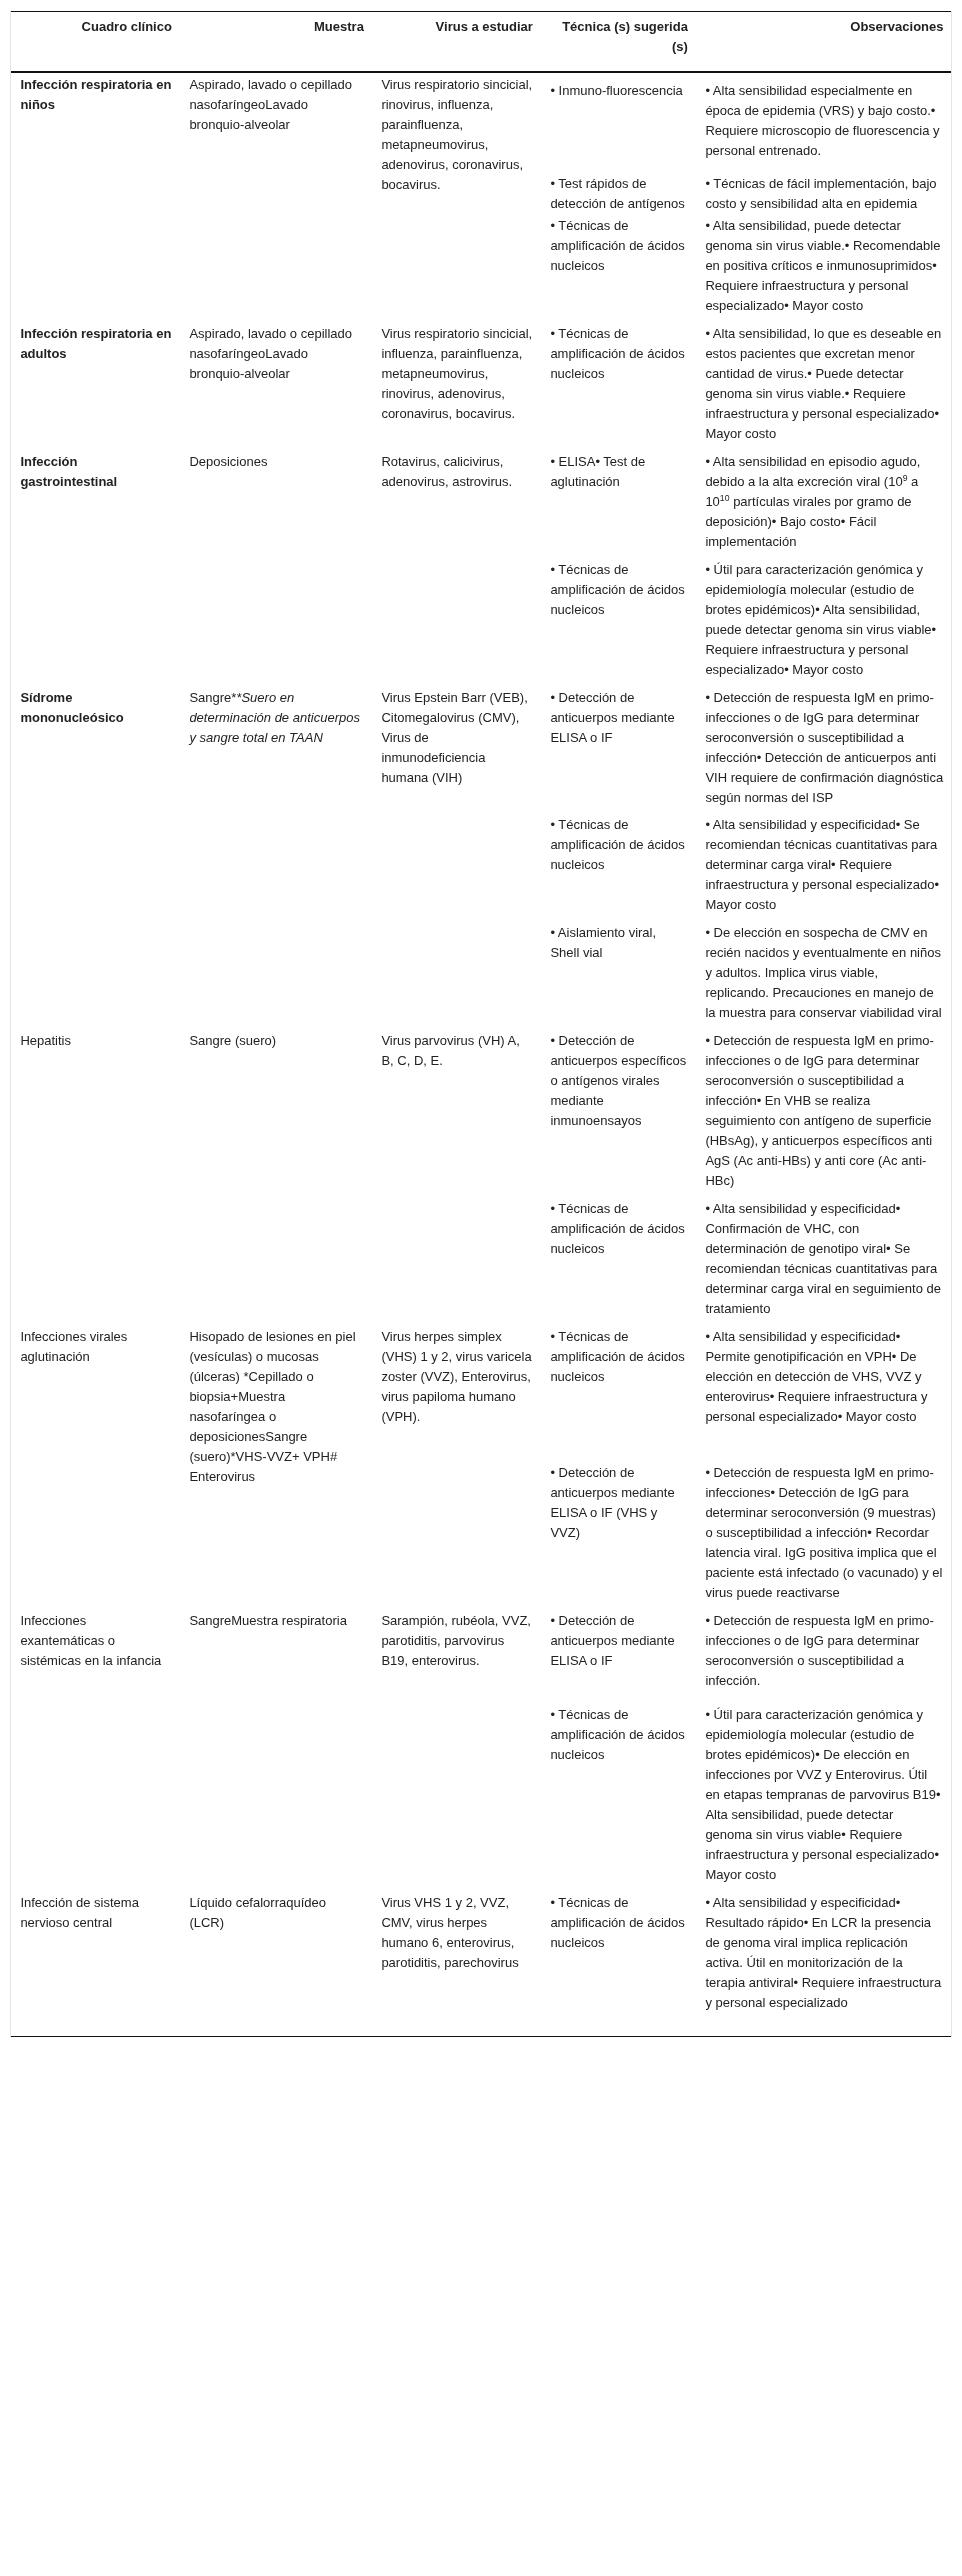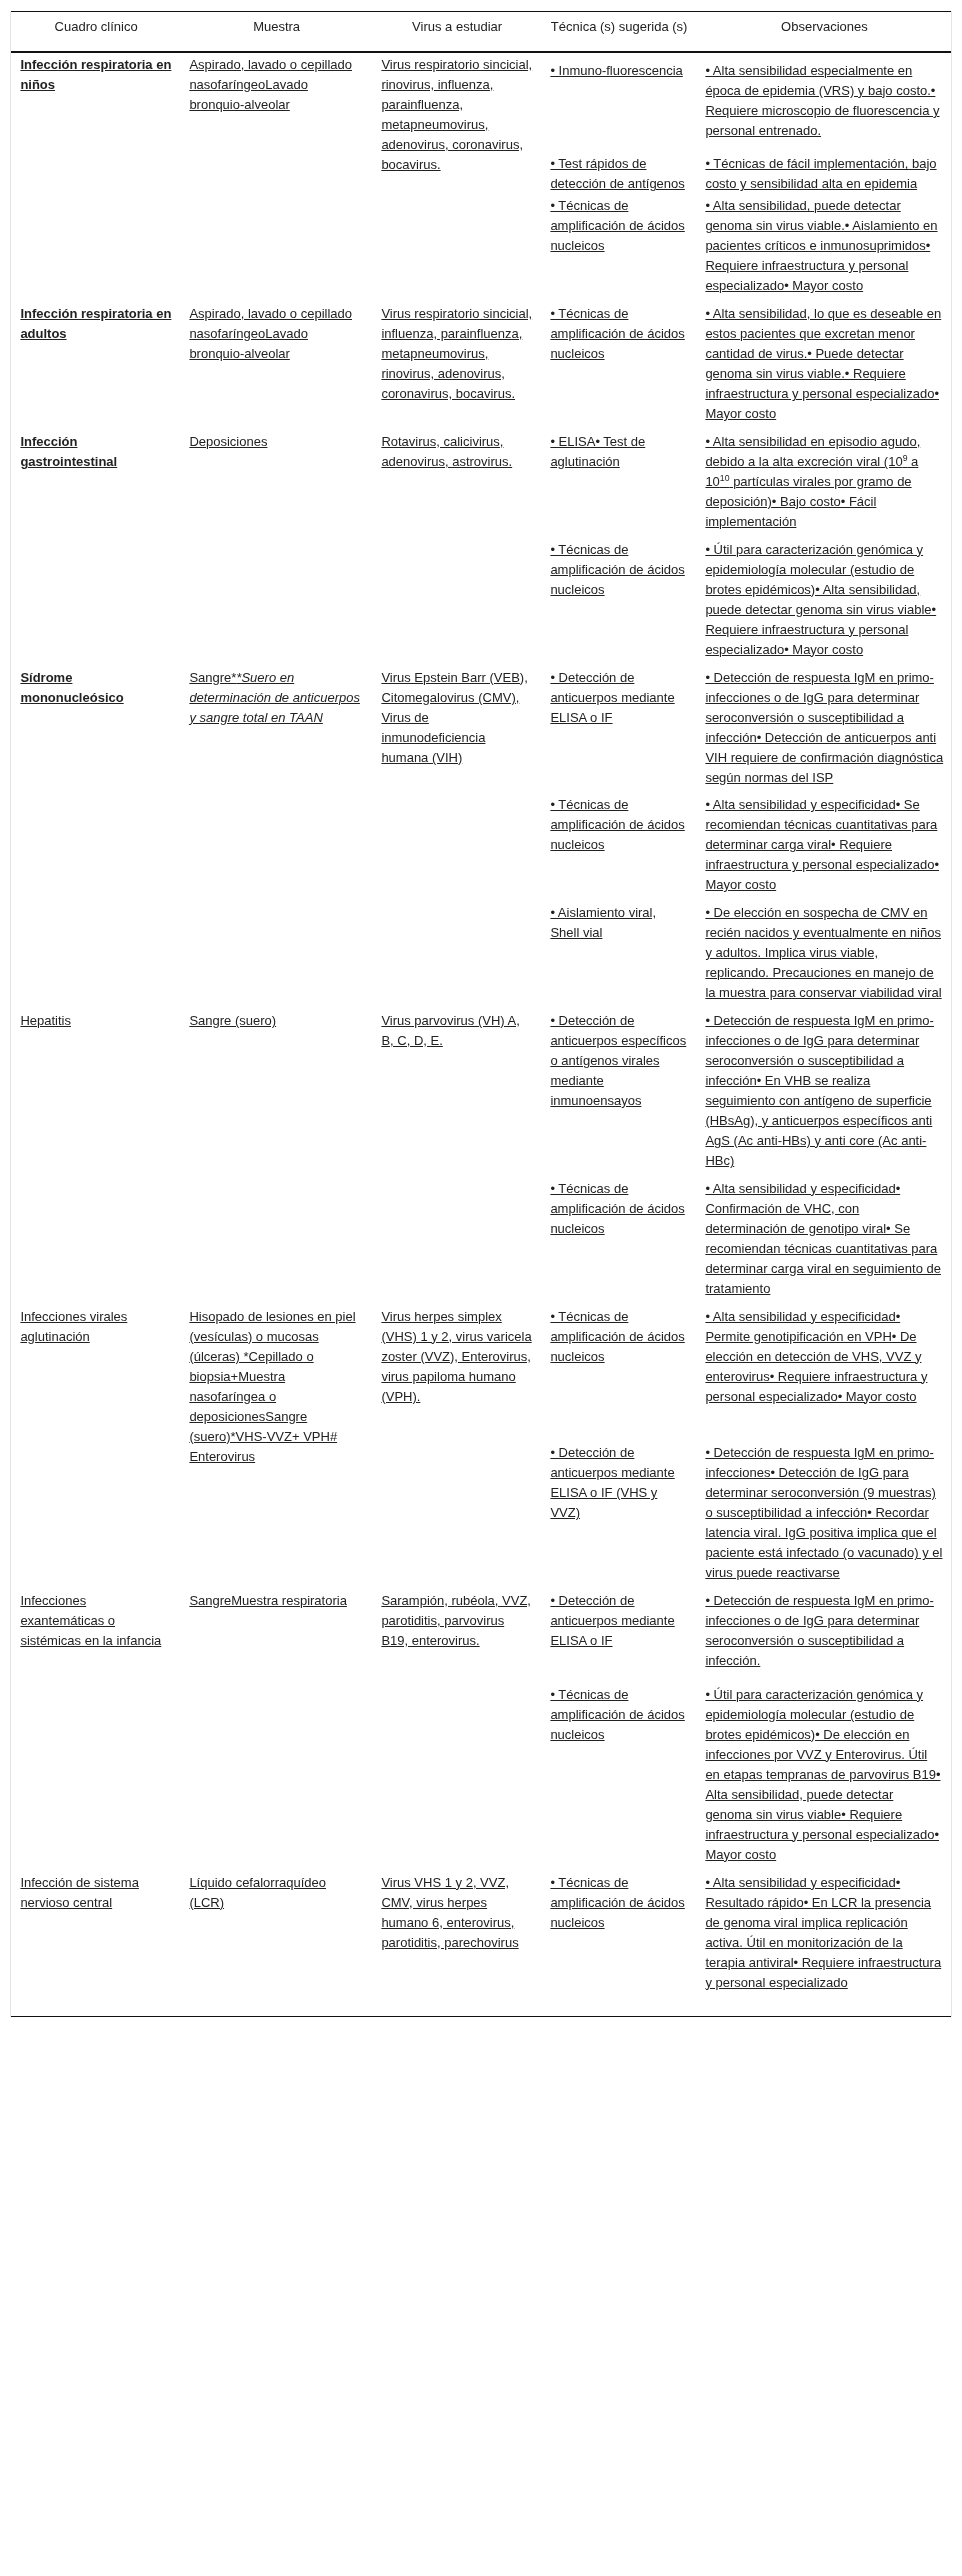--- a/index.html
+++ b/index.html
@@ -16,29 +16,28 @@
     border-right: 1px solid #e4e4e4;
   }
   table {
     width: 100%;
     border-collapse: collapse;
     table-layout: fixed;
   }
   thead tr { border-top: 1.5px solid #111; border-bottom: 2.4px solid #111; }
   tbody tr.last { border-bottom: 1.9px solid #111; }
   th {
-    font-weight: normal;
-    text-align: center;
+    font-weight: bold;
+    text-align: right;
     vertical-align: top;
     padding: 5.8px 7.8px 13.6px 9.7px;
   }
   td {
     vertical-align: top;
     padding: 1.9px 7.8px 0 9.7px;
-    text-decoration: underline;
   }
   td.cond-bold { font-weight: bold; }
   .col1 { width: 169px; }
   .col2 { width: 192px; }
   .col3 { width: 169px; }
   .col4 { width: 155px; }
   .col5 { width: auto; }
   .sub-row td { padding-top: 1.9px; }
   .gap td.tech, .gap td.obs { padding-top: 7.8px; }
   em { font-style: italic; }
@@ -73,21 +72,21 @@
       <td rowspan="3">Virus respiratorio sincicial, rinovirus, influenza, parainfluenza, metapneumovirus, adenovirus, coronavirus, bocavirus.</td>
       <td class="tech">• Inmuno-fluorescencia</td>
       <td class="obs">• Alta sensibilidad especialmente en época de epidemia (VRS) y bajo costo.• Requiere microscopio de fluorescencia y personal entrenado.</td>
     </tr>
     <tr class="sub-row">
       <td class="tech" style="padding-top:13.6px">• Test rápidos de detección de antígenos</td>
       <td class="obs" style="padding-top:13.6px">• Técnicas de fácil implementación, bajo costo y sensibilidad alta en epidemia</td>
     </tr>
     <tr class="sub-row">
       <td class="tech">• Técnicas de amplificación de ácidos nucleicos</td>
-      <td class="obs">• Alta sensibilidad, puede detectar genoma sin virus viable.• Aislamiento en pacientes críticos e inmunosuprimidos• Requiere infraestructura y personal especializado• Mayor costo</td>
+      <td class="obs">• Alta sensibilidad, puede detectar genoma sin virus viable.• Recomendable en positiva críticos e inmunosuprimidos• Requiere infraestructura y personal especializado• Mayor costo</td>
     </tr>
 
     <tr class="gap">
       <td class="cond-bold" style="padding-top:7.8px">Infección respiratoria en adultos</td>
       <td style="padding-top:7.8px">Aspirado, lavado o cepillado nasofaríngeoLavado bronquio-alveolar</td>
       <td style="padding-top:7.8px">Virus respiratorio sincicial, influenza, parainfluenza, metapneumovirus, rinovirus, adenovirus, coronavirus, bocavirus.</td>
       <td class="tech">• Técnicas de amplificación de ácidos nucleicos</td>
       <td class="obs">• Alta sensibilidad, lo que es deseable en estos pacientes que excretan menor cantidad de virus.• Puede detectar genoma sin virus viable.• Requiere infraestructura y personal especializado• Mayor costo</td>
     </tr>
 

